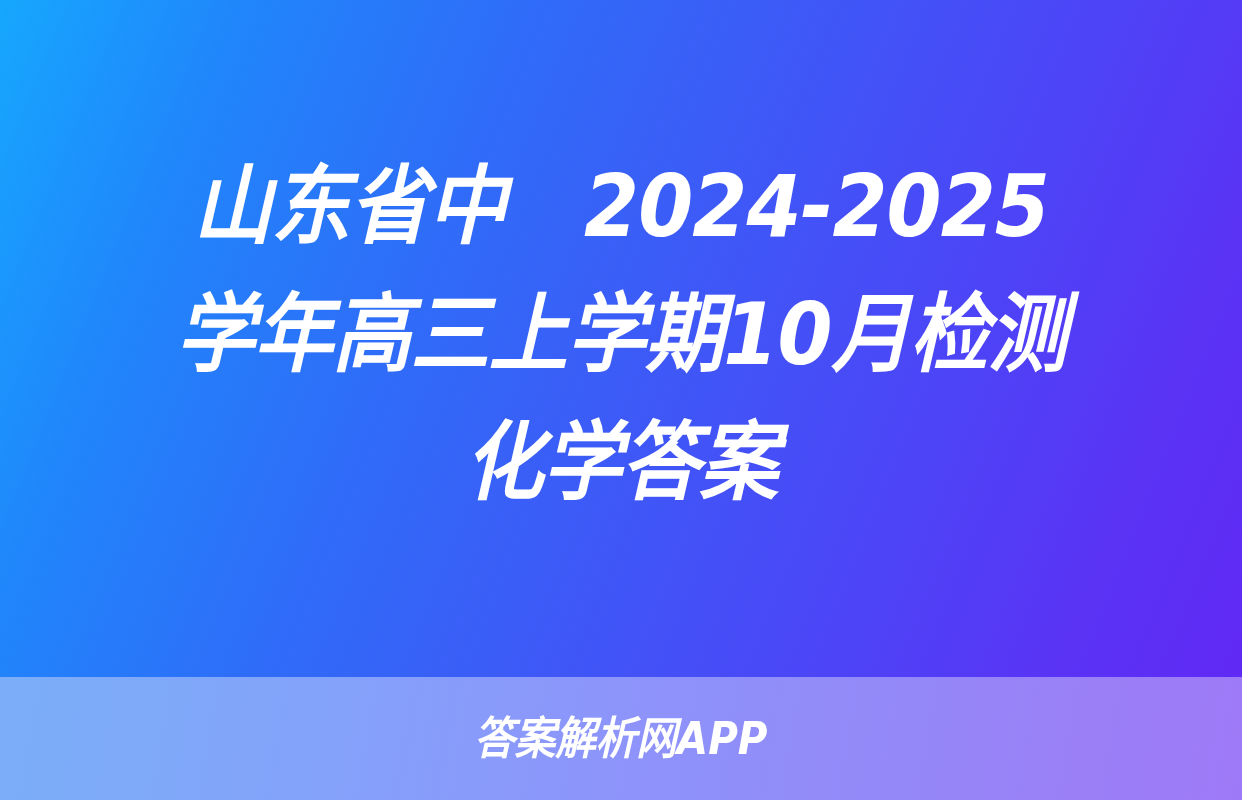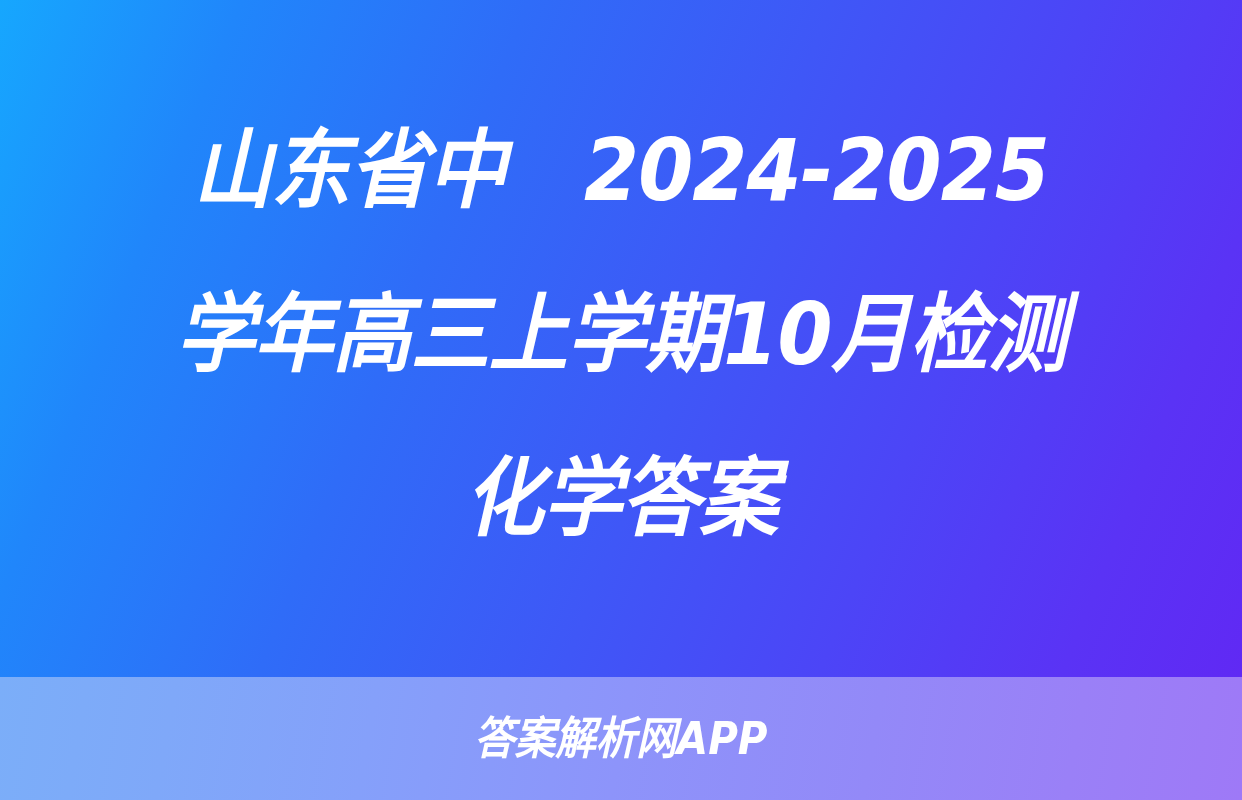--- a/index.html
+++ b/index.html
@@ -60,21 +60,20 @@
     left: 0;
     top: 0;
     width: 1242px;
     height: 677px;
     display: flex;
     flex-direction: column;
     align-items: center;
     justify-content: center;
     padding-bottom: 10px;
     box-sizing: border-box;
-    gap: 36px;
   }
 
   .title-line {
     display: block;
     width: 100%;
     text-align: center;
     color: #ffffff;
     font-family: "DejaVu Sans", "Liberation Sans", sans-serif;
     font-weight: 700;
     font-style: italic;

